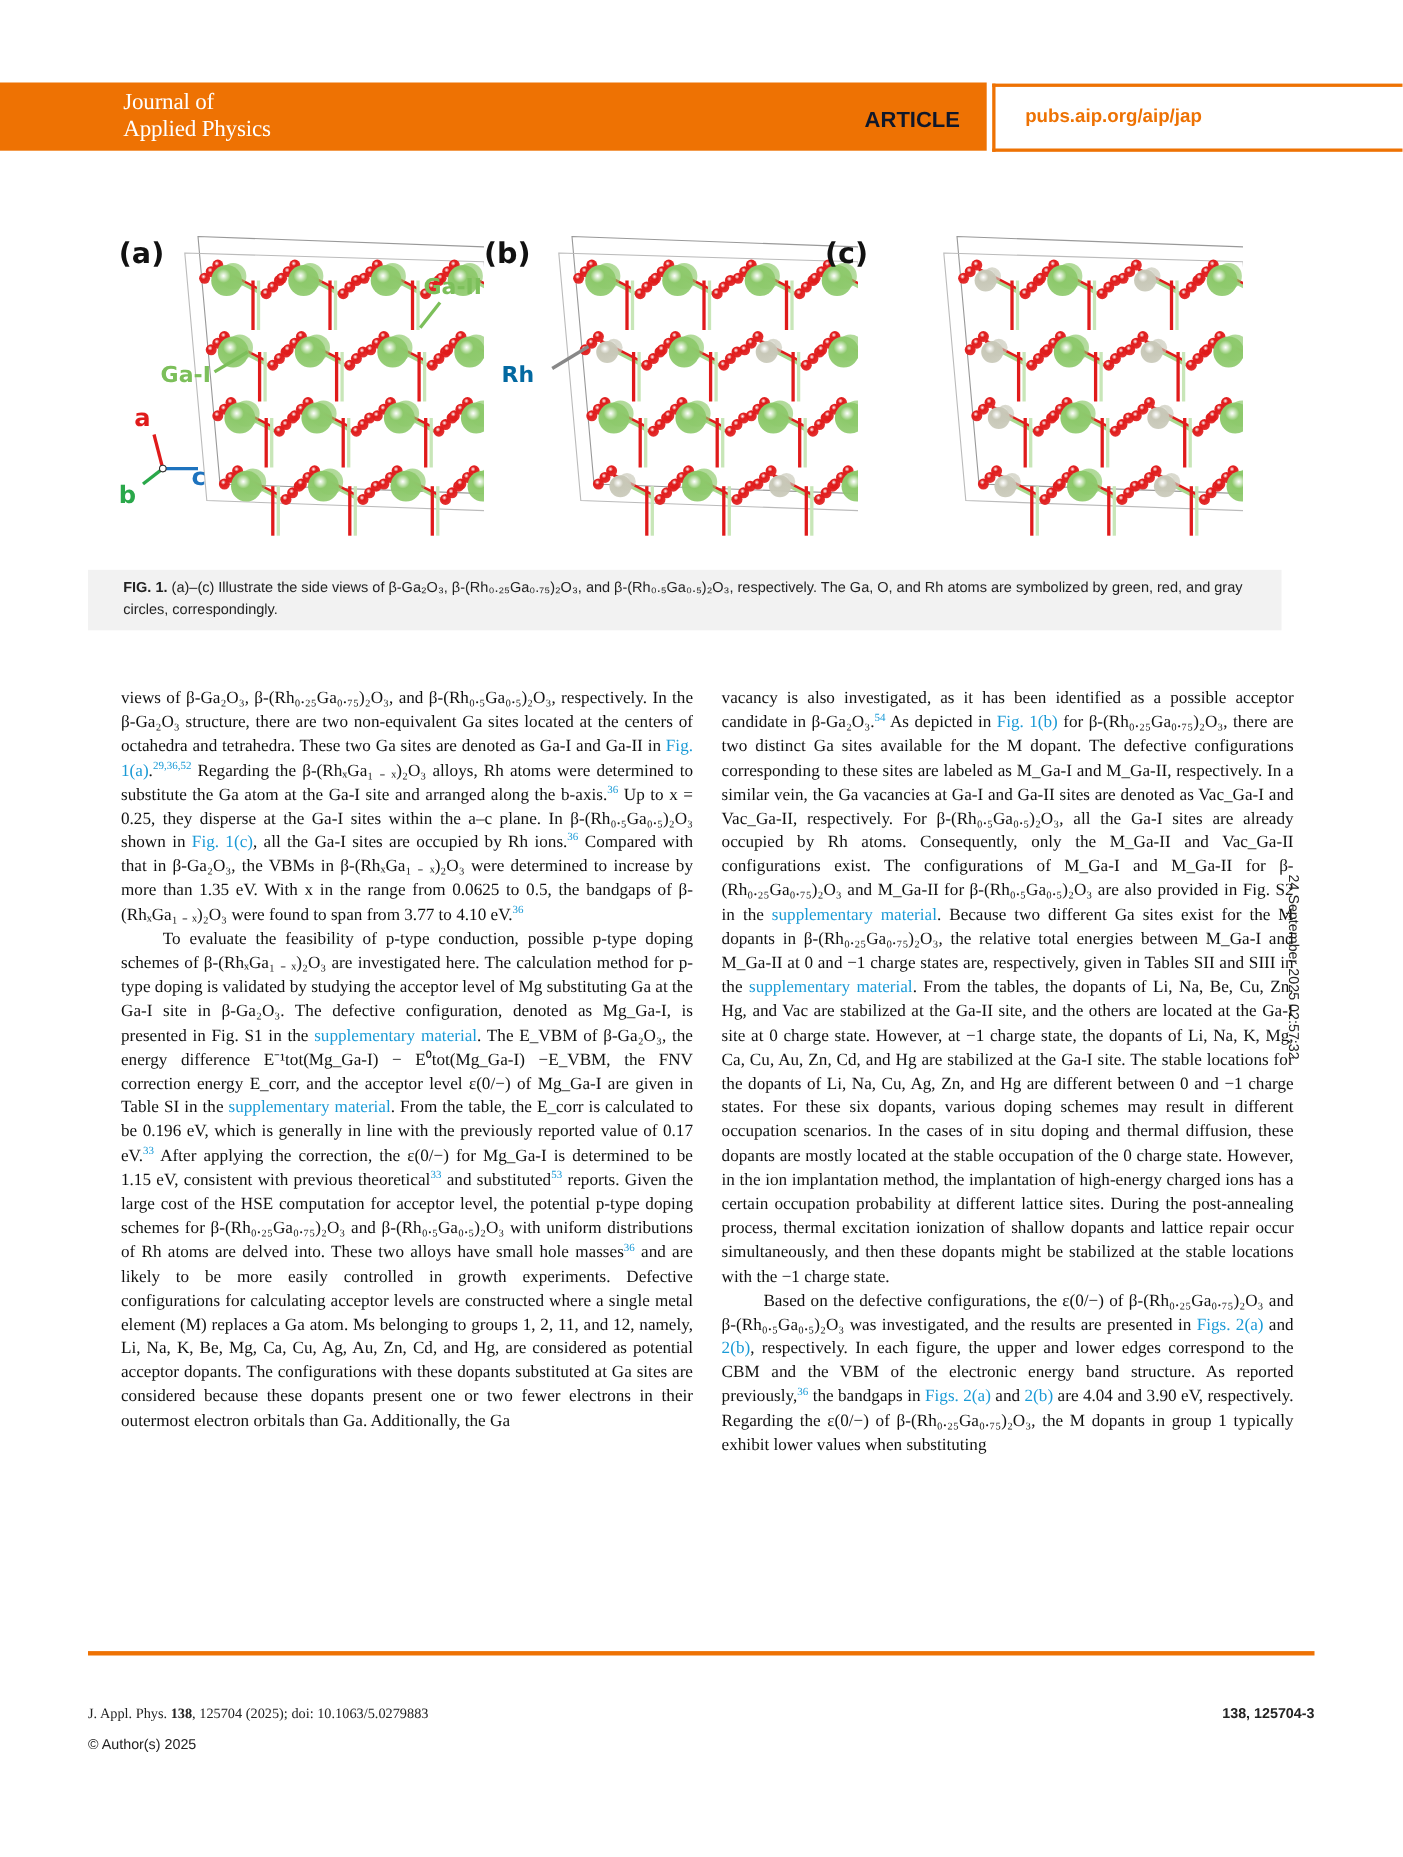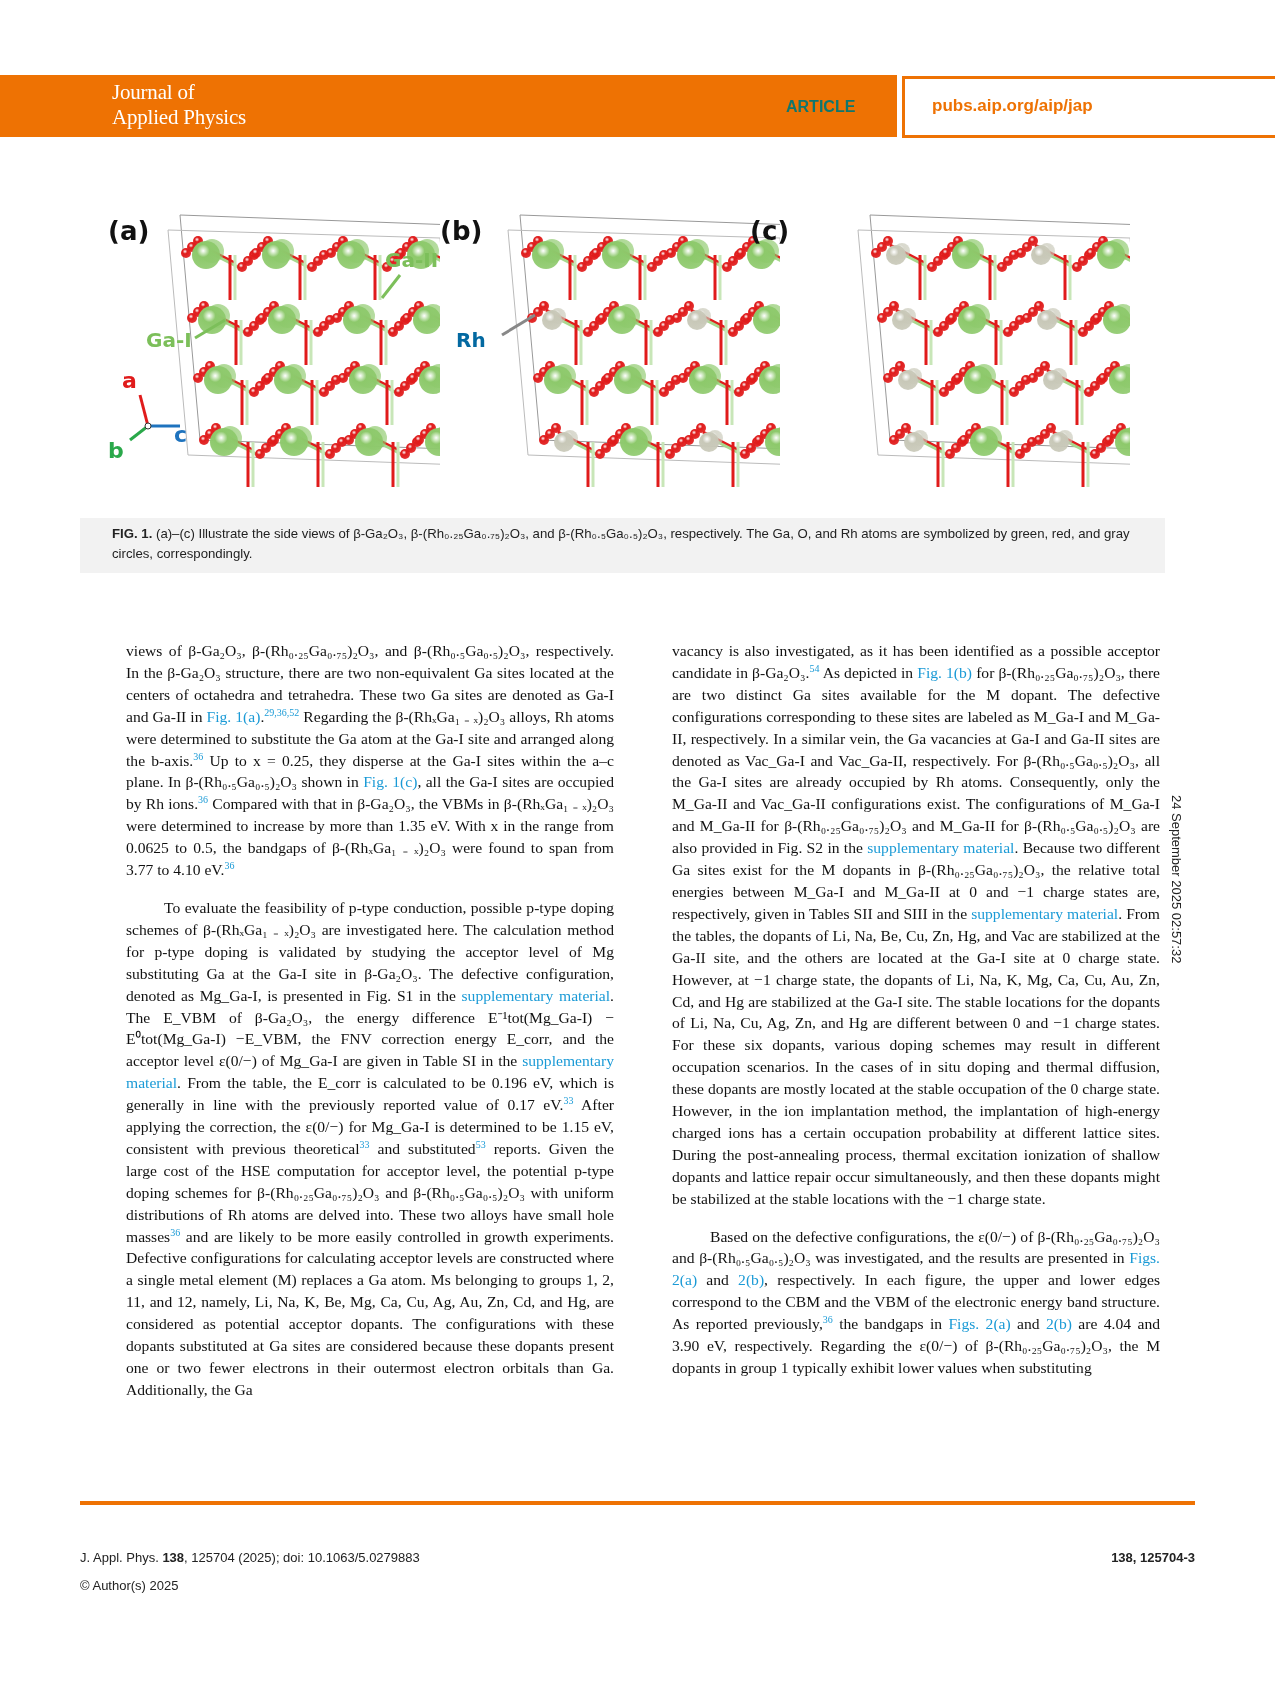--- a/index.html
+++ b/index.html
@@ -11,22 +11,22 @@
   .header-bar {
     position: absolute; left: 0; top: 75px; width: 897px; height: 62px;
     background: #ee7203;
   }
   .journal-title {
     position: absolute; left: 112px; top: 80px; color: #fff;
     font-family: Liberation Serif, serif; font-size: 21px; line-height: 25px;
     font-weight: normal; letter-spacing: -0.2px;
   }
   .article-label {
-    position: absolute; left: 786px; top: 98px; color: #0f766e;
-    font-family: "Liberation Sans", sans-serif; font-size: 16px; font-weight: bold;
+    position: absolute; left: 786px; top: 98px; color: #0f172a;
+    font-family: "Liberation Sans", sans-serif; font-size: 20px; font-weight: bold;
   }
   .url-box {
     position: absolute; left: 902px; top: 76px; width: 380px; height: 56px;
     border: 3px solid #ee7203; border-right: none; background: #fff;
   }
   .url-text {
     position: absolute; left: 932px; top: 96px; color: #ee7203;
     font-family: "Liberation Sans", sans-serif; font-size: 17px; font-weight: bold;
   }
   .figure-area { position: absolute; left: 100px; top: 200px; width: 1075px; height: 300px; }
@@ -46,41 +46,41 @@
   .caption {
     position: absolute; left: 112px; top: 524px; width: 1060px;
     font-family: "Liberation Sans", sans-serif; font-size: 13.2px; line-height: 20px;
     color: #222;
   }
   .caption b { font-weight: bold; }
   .col {
     position: absolute; top: 624px; width: 520px;
     font-size: 15.6px; line-height: 21.9px; text-align: justify;
   }
-  .col p { margin: 16px; }
+  .col p { margin: 0; }
   .col p.indent { text-indent: 38px; }
   .col-left { left: 110px; }
   .col-right { left: 656px; }
   .link { color: #1a9ad6; }
   sup { font-size: 10px; line-height: 0; vertical-align: 6px; }
   sup.ref { color: #1a9ad6; }
   .timestamp {
     position: absolute; left: 1168px; top: 795px; width: 20px; height: 200px;
   }
   .timestamp span {
     position: absolute; left: 0; top: 0; transform-origin: 0 0;
     transform: translate(16px, 0) rotate(90deg);
     font-family: "Liberation Sans", sans-serif; font-size: 13px; white-space: nowrap; color: #222;
   }
   .footer-rule {
     position: absolute; left: 80px; top: 1501px; width: 1115px; height: 4px; background: #ee7203;
   }
   .footer-left {
     position: absolute; left: 80px; top: 1550px;
-    font-family: Liberation Sans, sans-serif; font-size: 13px; color: #222;
+    font-family: Liberation Serif, serif; font-size: 13px; color: #222;
   }
   .footer-copy {
     position: absolute; left: 80px; top: 1578px;
     font-family: "Liberation Sans", sans-serif; font-size: 13px; color: #222;
   }
   .footer-right {
     position: absolute; right: 80px; top: 1550px;
     font-family: "Liberation Sans", sans-serif; font-size: 13px; color: #222; font-weight: bold;
   }
 </style>

